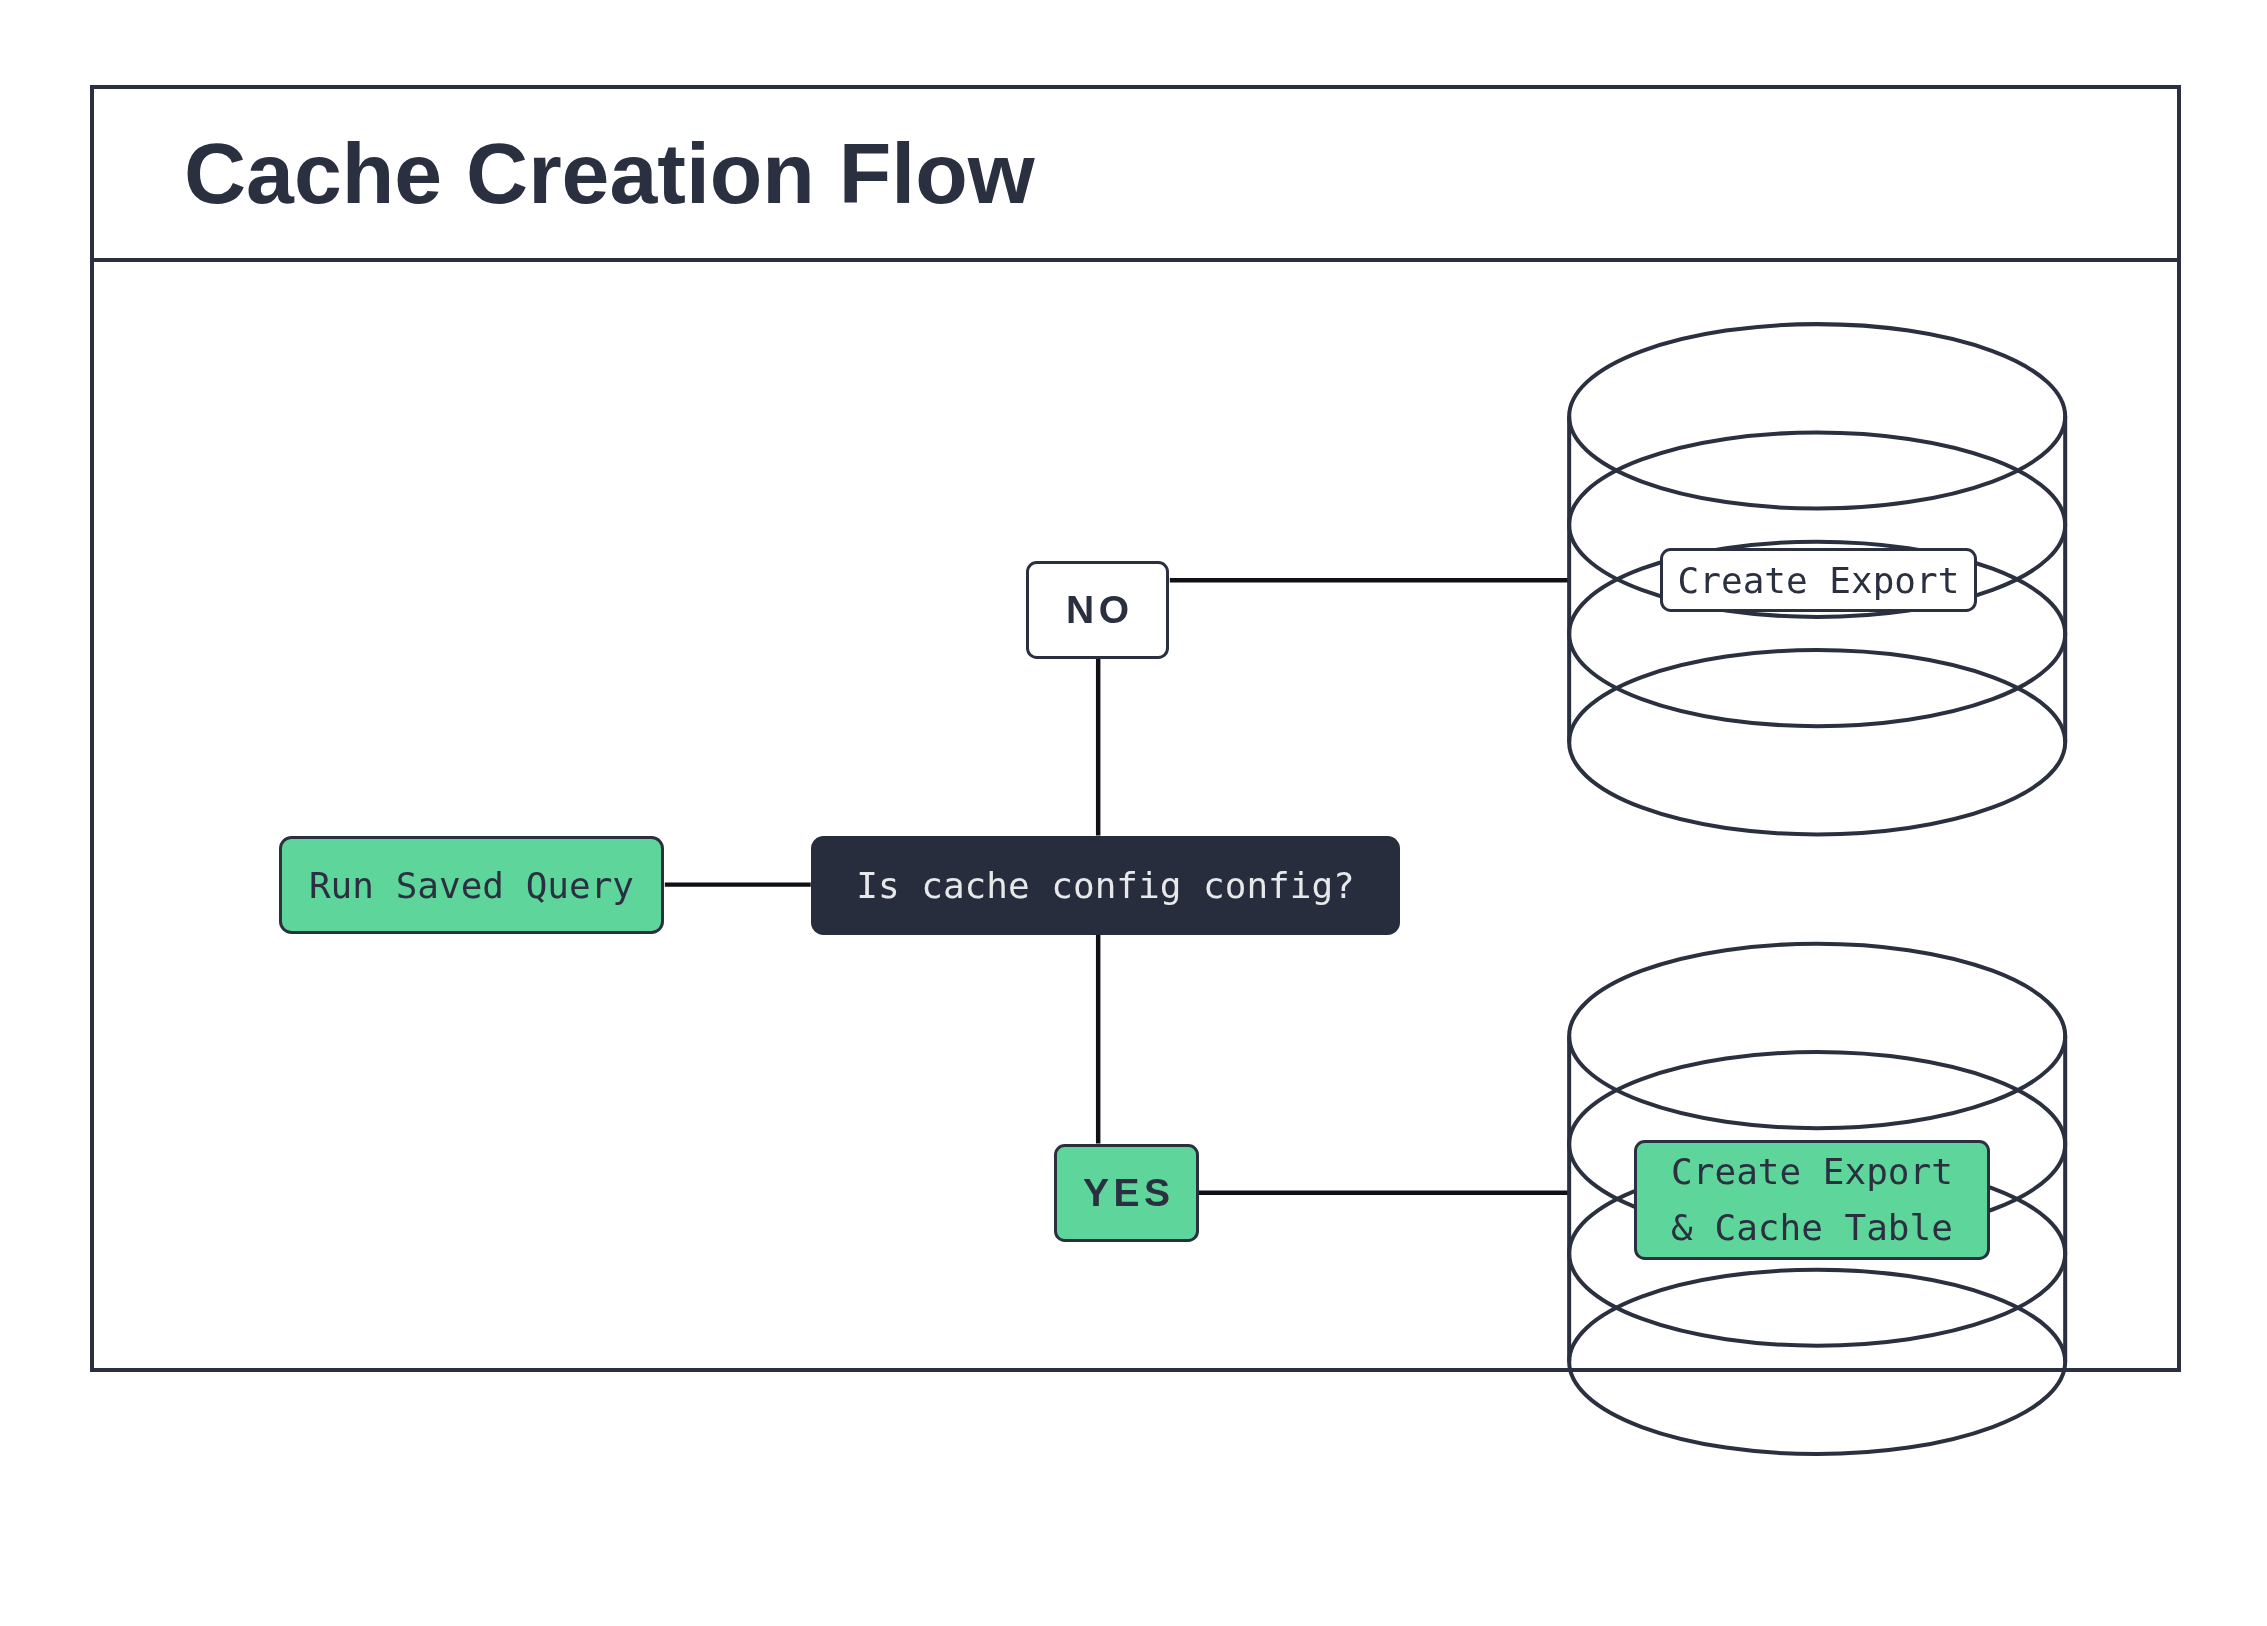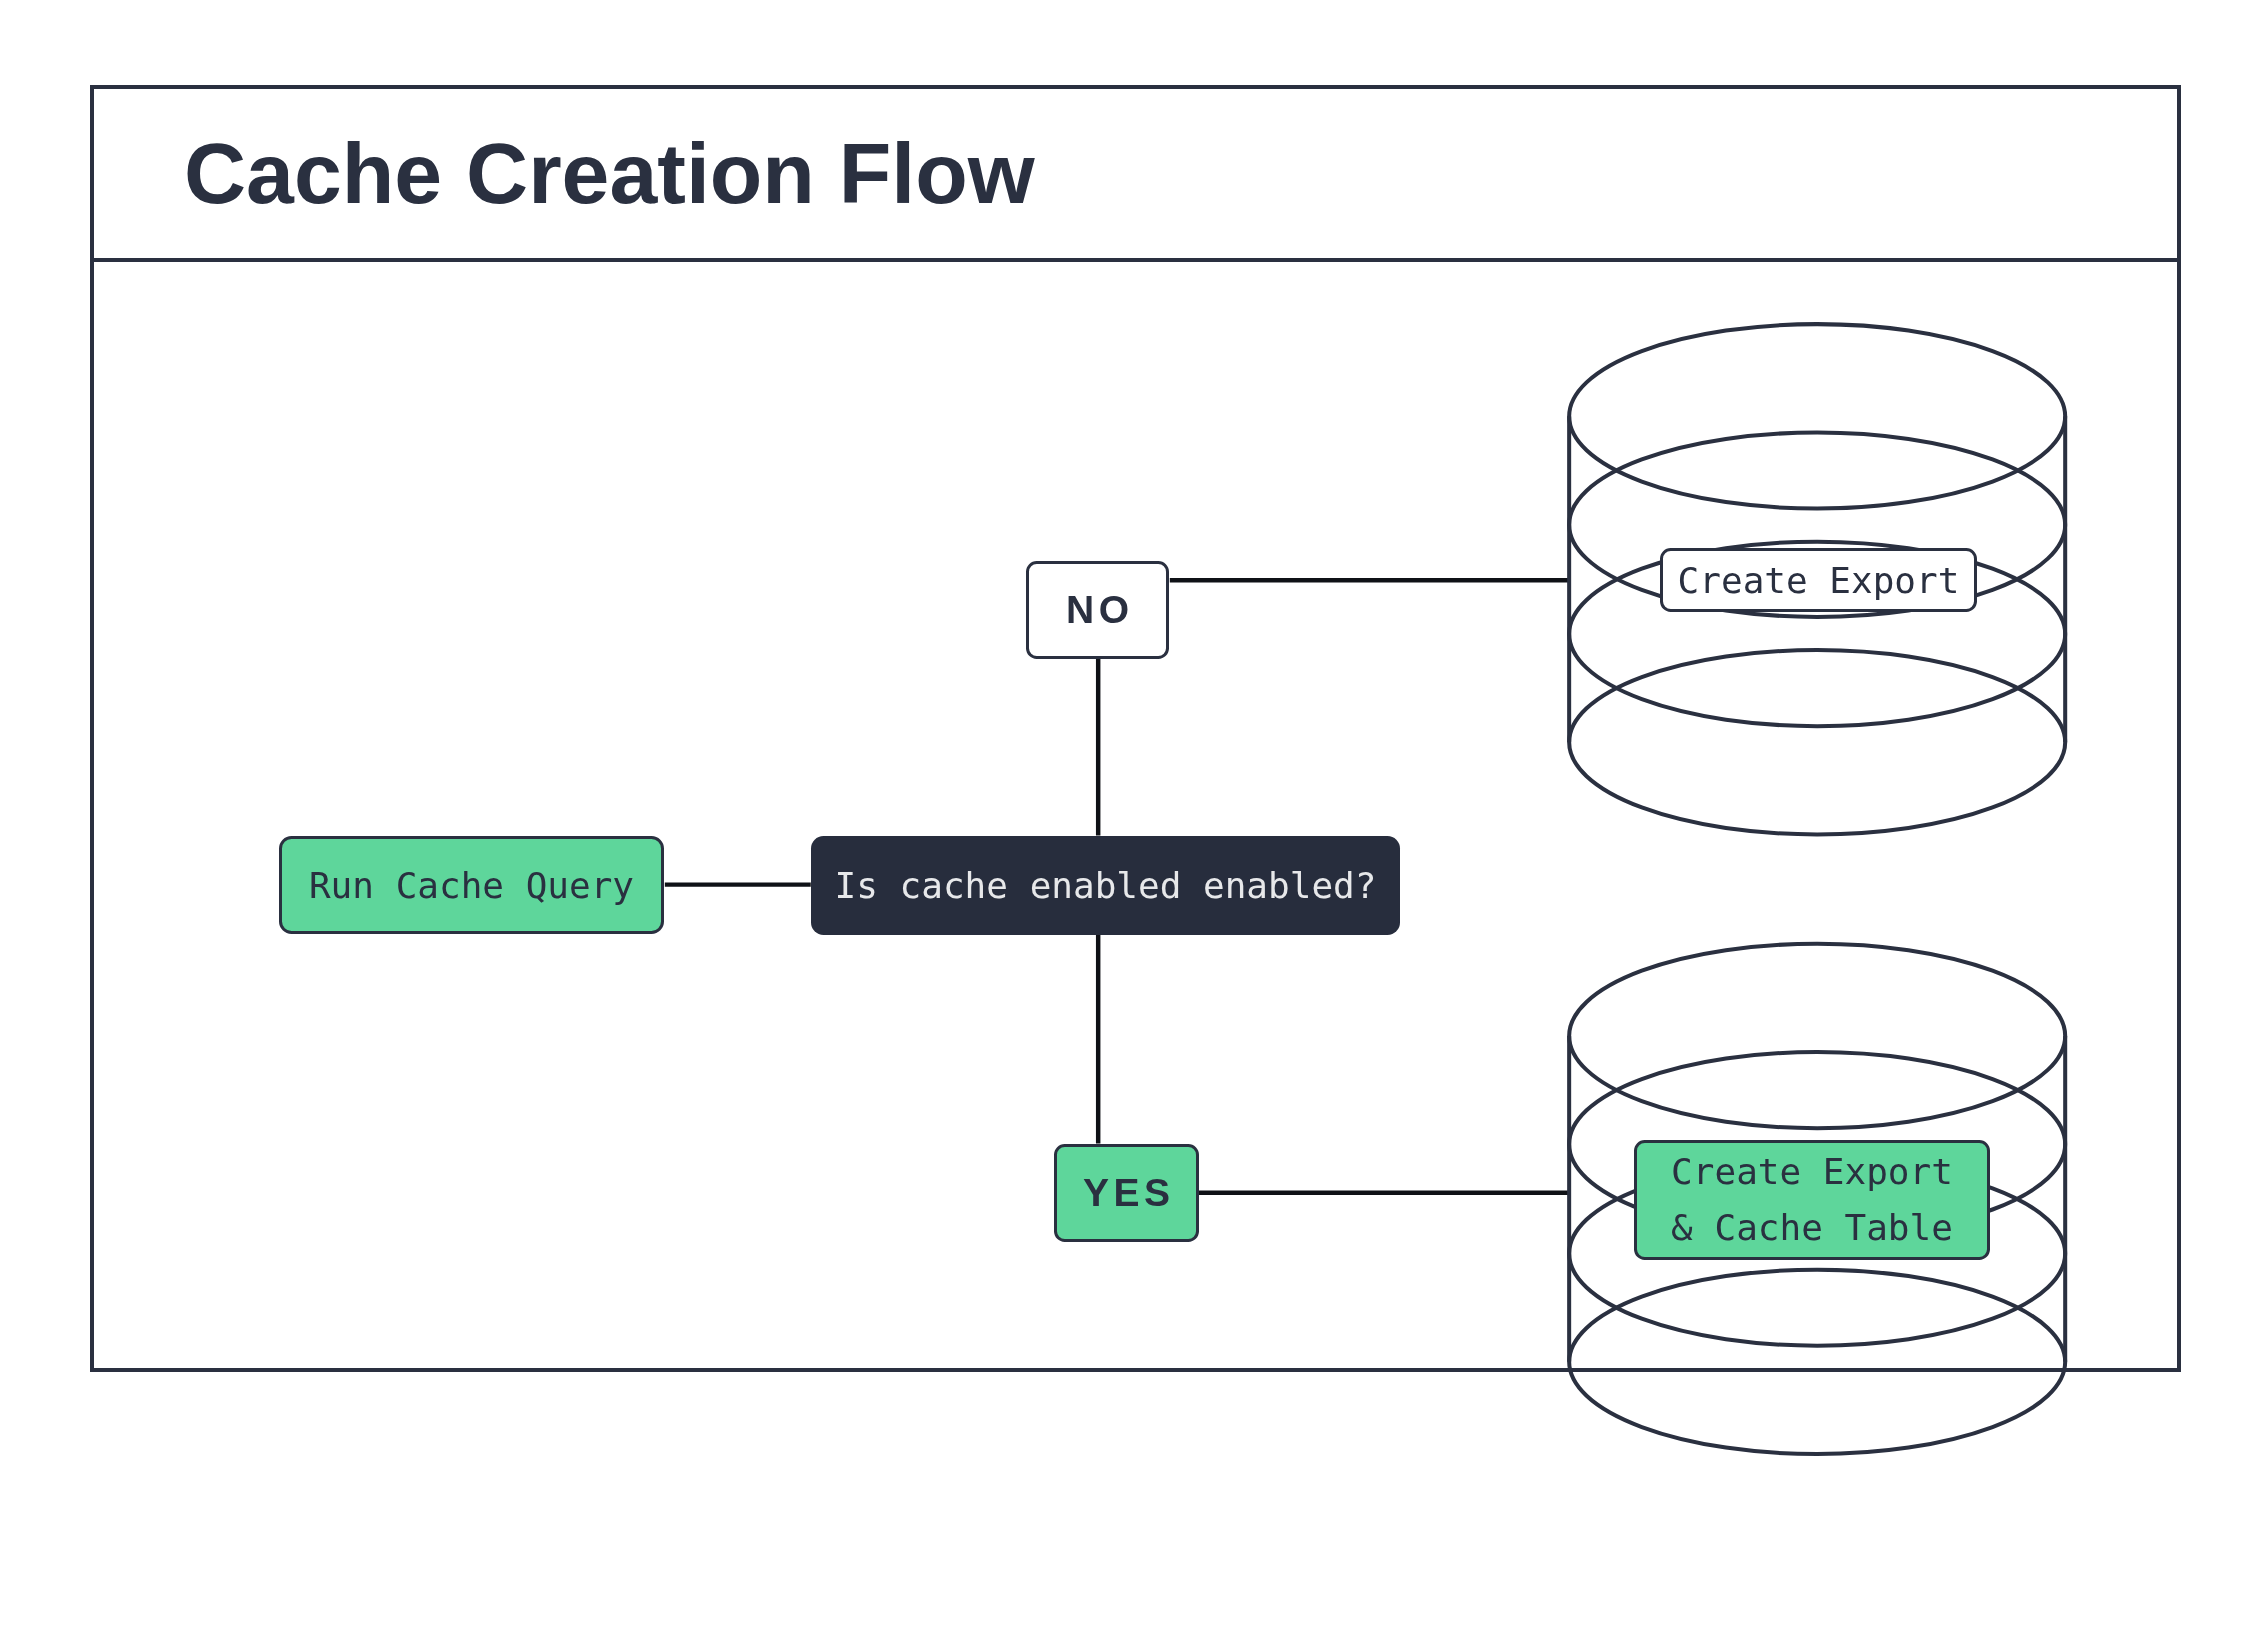--- a/index.html
+++ b/index.html
@@ -73,25 +73,25 @@
     <line x1="1752" y1="1157" x2="1752" y2="1521"></line>
     <line x1="2306" y1="1157" x2="2306" y2="1521"></line>
     <ellipse cx="2029" cy="1521" rx="277" ry="103"></ellipse>
     <ellipse cx="2029" cy="1400" rx="277" ry="103"></ellipse>
     <ellipse cx="2029" cy="1278" rx="277" ry="103"></ellipse>
     <ellipse cx="2029" cy="1157" rx="277" ry="103"></ellipse>
   </g>
 </svg>
 
 <div class="node node-green" style="left:279px;top:836px;width:385px;height:98px;">
-  <span class="mono">Run Cache Query</span>
+  <span class="mono">Run Saved Query</span>
 </div>
 
 <div class="node node-dark" style="left:811px;top:836px;width:589px;height:99px;">
-  <span class="mono">Is cache enabled enabled?</span>
+  <span class="mono">Is cache config config?</span>
 </div>
 
 <div class="node node-white" style="left:1026px;top:561px;width:143px;height:98px;">
   <span class="branch-label">NO</span>
 </div>
 
 <div class="node node-green" style="left:1054px;top:1144px;width:145px;height:98px;border-radius:10.7px;text-align:center;">
   <span class="branch-label">YES</span>
 </div>
 

